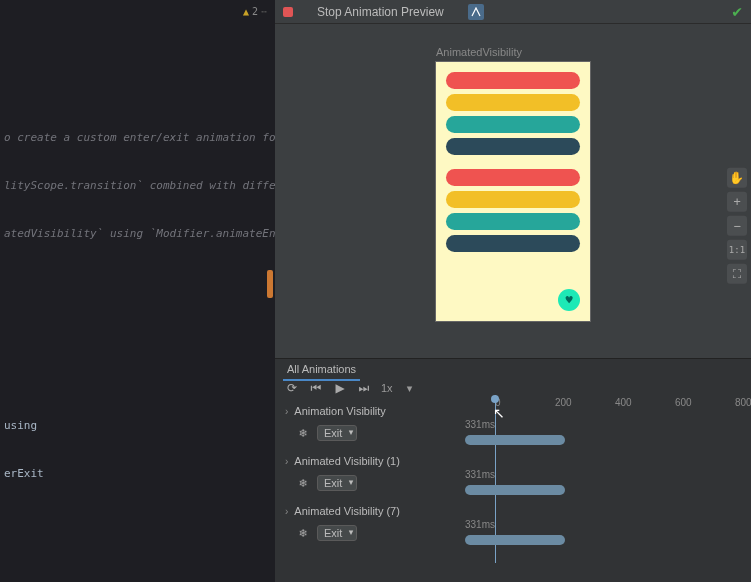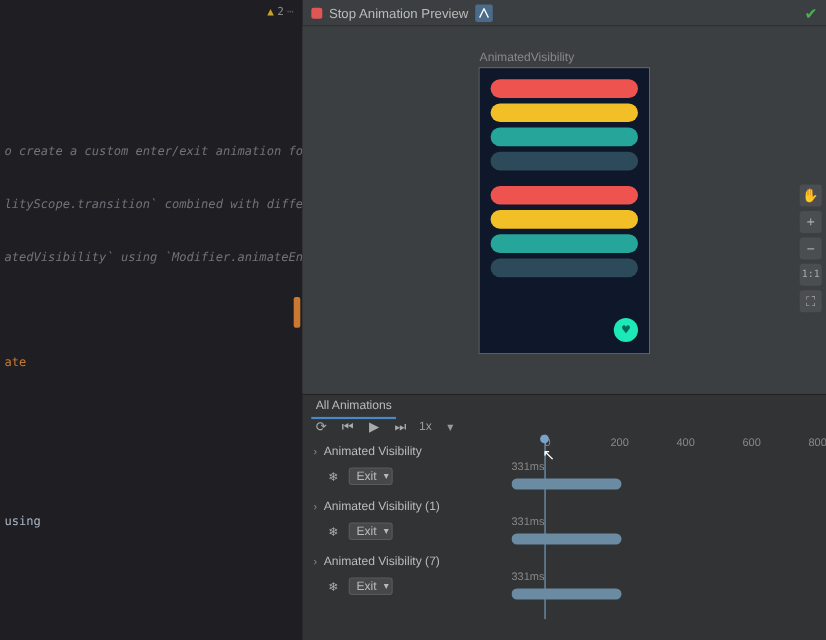--- a/index.html
+++ b/index.html
@@ -56,21 +56,21 @@
   flex-direction: column;
   background: #3c3f41;
 }
 .preview-toolbar {
   height: 24px;
   background: #3c3f41;
   border-bottom: 1px solid #2b2b2b;
   display: flex;
   align-items: center;
   padding: 0 8px;
-  gap: 6px;
+  gap: 24px;
   font-family: -apple-system, sans-serif;
   font-size: 12px;
 }
 .red-sq { width: 10px; height: 10px; background: #e05555; border-radius: 2px; }
 .toolbar-title { color: #bbb; }
 .build-btn {
   width: 16px; height: 16px;
   display: flex; align-items: center; justify-content: center;
   background: #4a6b8a; border-radius: 2px;
 }
@@ -78,21 +78,21 @@
 .preview-canvas {
   flex: 1;
   background: #3c3f41;
   display: flex;
   align-items: center;
   justify-content: center;
   position: relative;
 }
 .device-frame {
   width: 156px;
-  background: #0f172a;
+  background: #fef9c3;
   border: 1px solid #666;
   position: relative;
 }
 .device-label {
   position: absolute;
   top: -16px;
   left: 0;
   font-size: 11px;
   color: #888;
   font-family: sans-serif;
@@ -263,24 +263,24 @@
       <span style="color:#555">⋯</span>
     </div>
   </div>
   <div class="code-area">
     <div class="gutter-mark" style="top:248px"></div>
     <div class="code-line" style="height:24px"></div>
     <div class="code-line"><span class="param">o create a custom enter/exit animation for children o</span></div>
     <div class="code-line"><span class="param">lityScope.transition` combined with different `Enter</span></div>
     <div class="code-line"><span class="param">atedVisibility` using `Modifier.animateEnterExit`.</span></div>
     <div class="code-line"></div>
-    <div class="code-line"><span class="kw">ate</span></div>
     <div class="code-line"></div>
     <div class="code-line"></div>
     <div class="code-line"><span>using</span></div>
+    <div class="code-line"><span>erExit</span></div>
     <div class="code-line"></div>
     
     
     
     
     
     
     
     
     
@@ -362,21 +362,21 @@
       <span class="speed">
           <span>1x</span>
           <span>▾</span>
         </span>
     </div>
     <div class="anim-body">
       <div class="anim-left">
         <div class="track-row">
           <div class="track-header">
             <span class="chev">›</span>
-            <span>Animated Visibility</span>
+            <span>Animation Visibility</span>
           </div>
           <div class="track-sub">
             <span class="snow-icon">❄</span>
             <span class="exit-select">Exit</span>
           </div>
         </div>
         <div class="track-row">
           <div class="track-header">
             <span class="chev">›</span>
             <span>Animated Visibility (1)</span>

